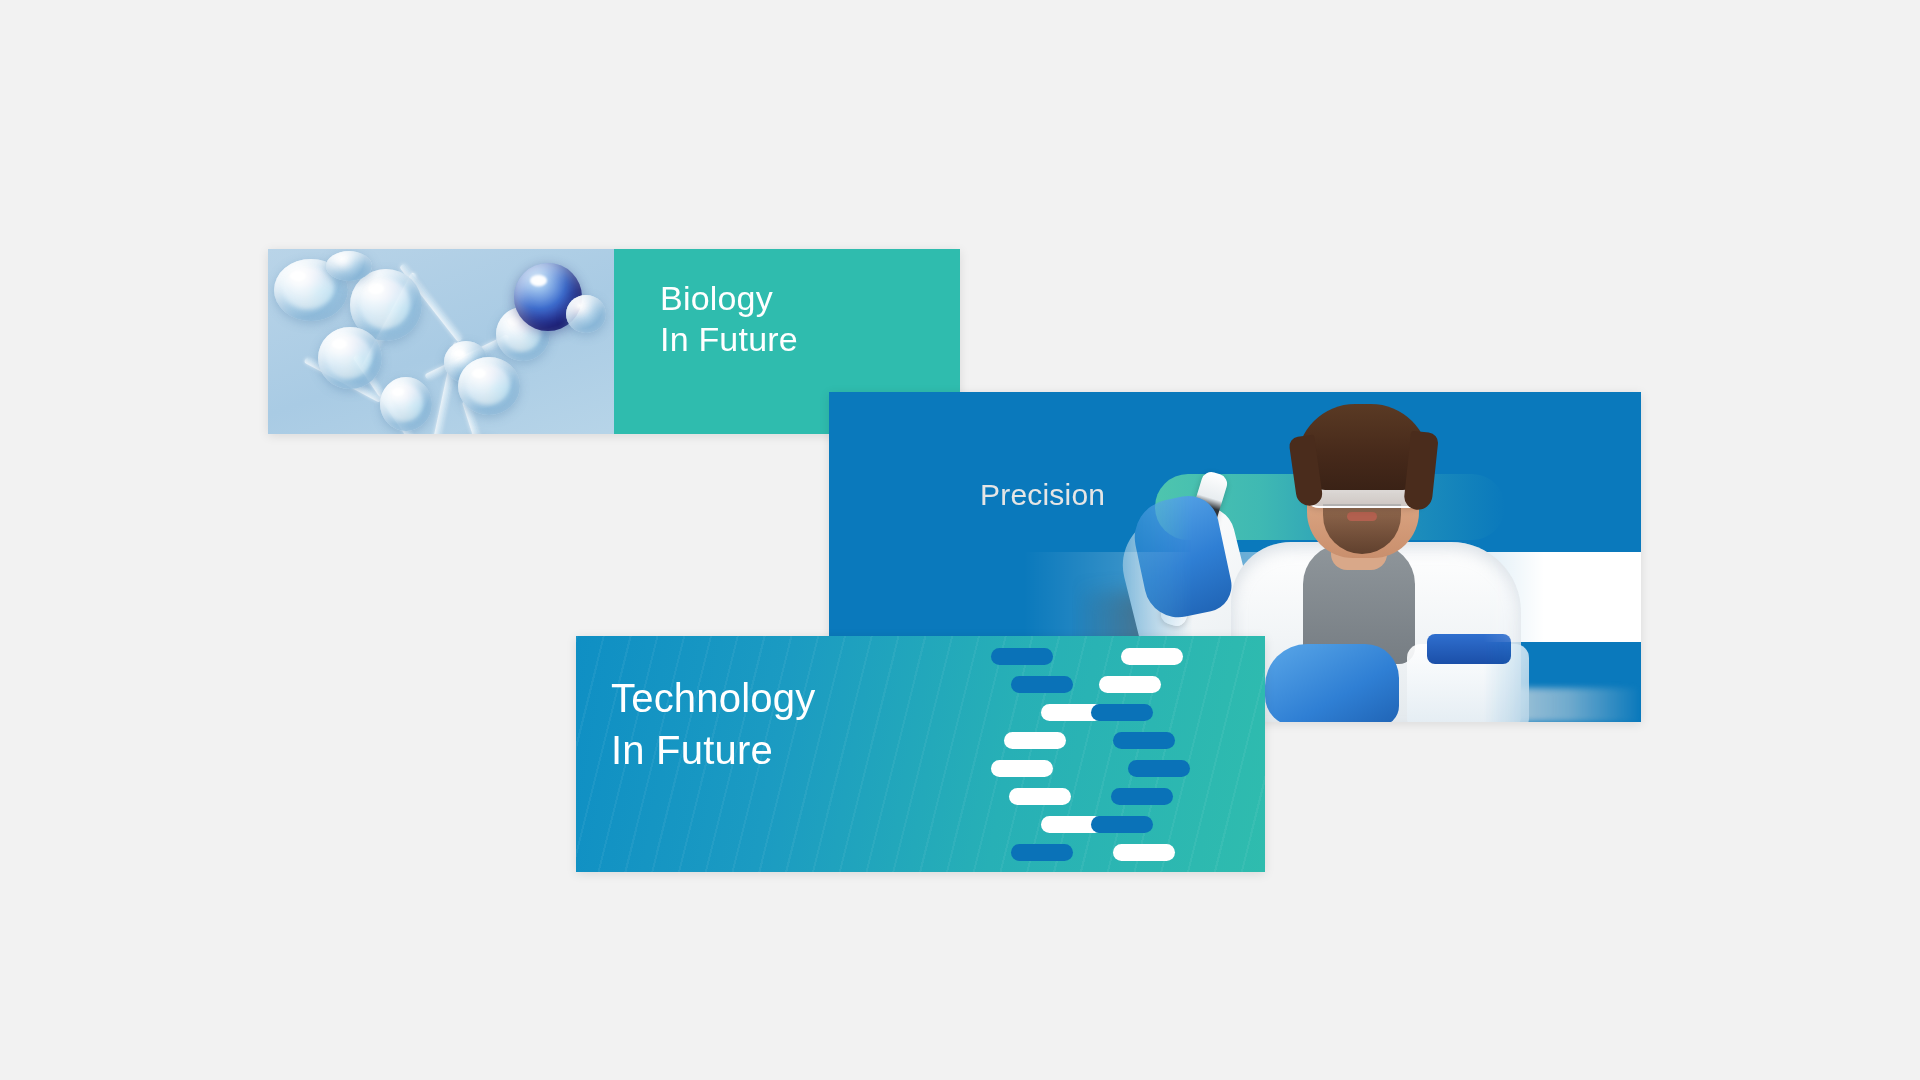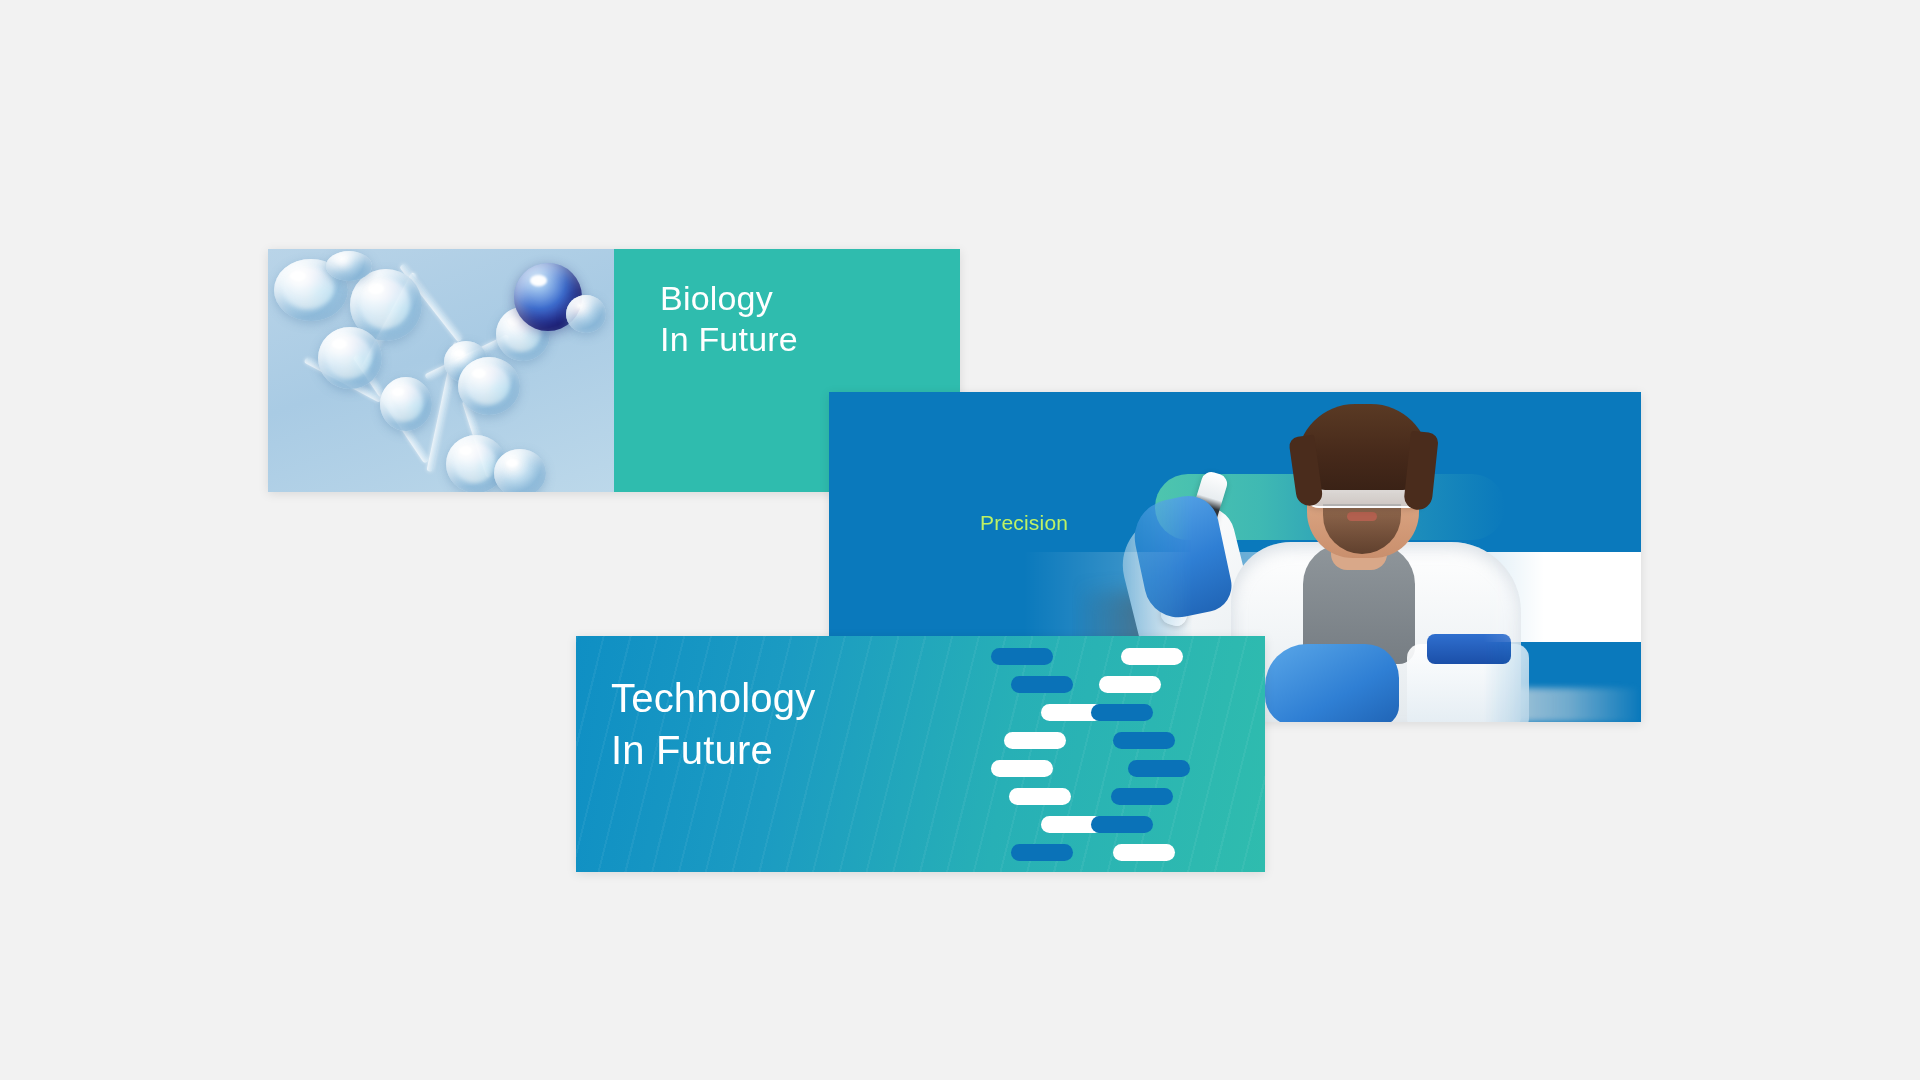--- a/index.html
+++ b/index.html
@@ -11,21 +11,21 @@
     overflow:hidden;
     position:relative;
   }
   .stage{position:absolute;left:0;top:0;width:1920px;height:1080px;}
 
   
   .card{position:absolute;overflow:hidden;}
 
   
   #biology-card{
-    left:268px;top:249px;width:692px;height:243px;
+    left:268px;top:249px;width:692px;height:185px;
     box-shadow:0 2px 10px rgba(0,0,0,.10);
   }
   #biology-image{
     position:absolute;left:0;top:0;width:346px;height:243px;
     background:linear-gradient(160deg,#b9d4e8 0%,#a9cbe4 45%,#bcd8ea 100%);
     overflow:hidden;
   }
   #biology-panel{
     position:absolute;left:346px;top:0;width:346px;height:243px;
     background:#2fbcae;
@@ -59,22 +59,22 @@
   #precision-card{
     left:829px;top:392px;width:812px;height:330px;
     background:#0a79bc;
     box-shadow:0 2px 10px rgba(0,0,0,.10);
   }
   #precision-whiteband{
     position:absolute;left:0;top:160px;width:812px;height:90px;
     background:linear-gradient(90deg,rgba(255,255,255,0) 24%,rgba(255,255,255,.55) 62%,#ffffff 88%,#ffffff 100%);
   }
   #precision-title{
-    position:absolute;left:151px;top:112px;
-    color:#bef264;font-size:21px;line-height:38px;font-weight:400;letter-spacing:.2px;
+    position:absolute;left:151px;top:84px;
+    color:#e5e5e5;font-size:30px;line-height:38px;font-weight:400;letter-spacing:.2px;
   }
   #precision-pill{
     position:absolute;left:326px;top:82px;width:350px;height:66px;
     border-radius:33px;
     background:linear-gradient(90deg,#4ec5ae 0%,#3fb9b3 30%,rgba(61,175,186,.55) 62%,rgba(45,150,190,0) 100%);
   }
   #precision-photo{
     position:absolute;left:206px;top:0px;width:606px;height:330px;
     overflow:hidden;
     -webkit-mask-image:linear-gradient(90deg,rgba(0,0,0,0) 0%,rgba(0,0,0,0) 6%,rgba(0,0,0,.25) 12%,#000 26%,#000 74%,rgba(0,0,0,.6) 88%,rgba(0,0,0,0) 100%);

